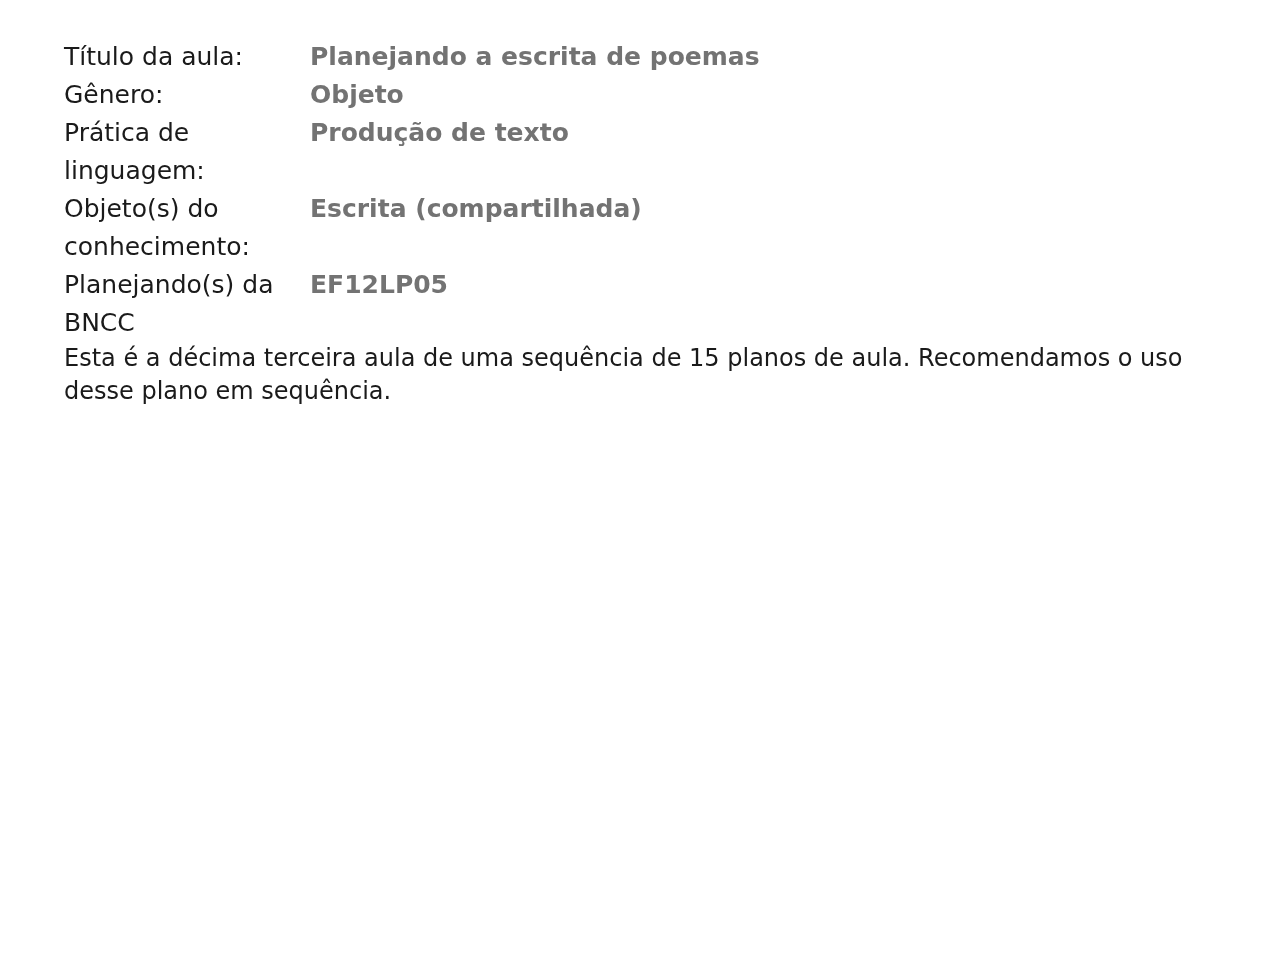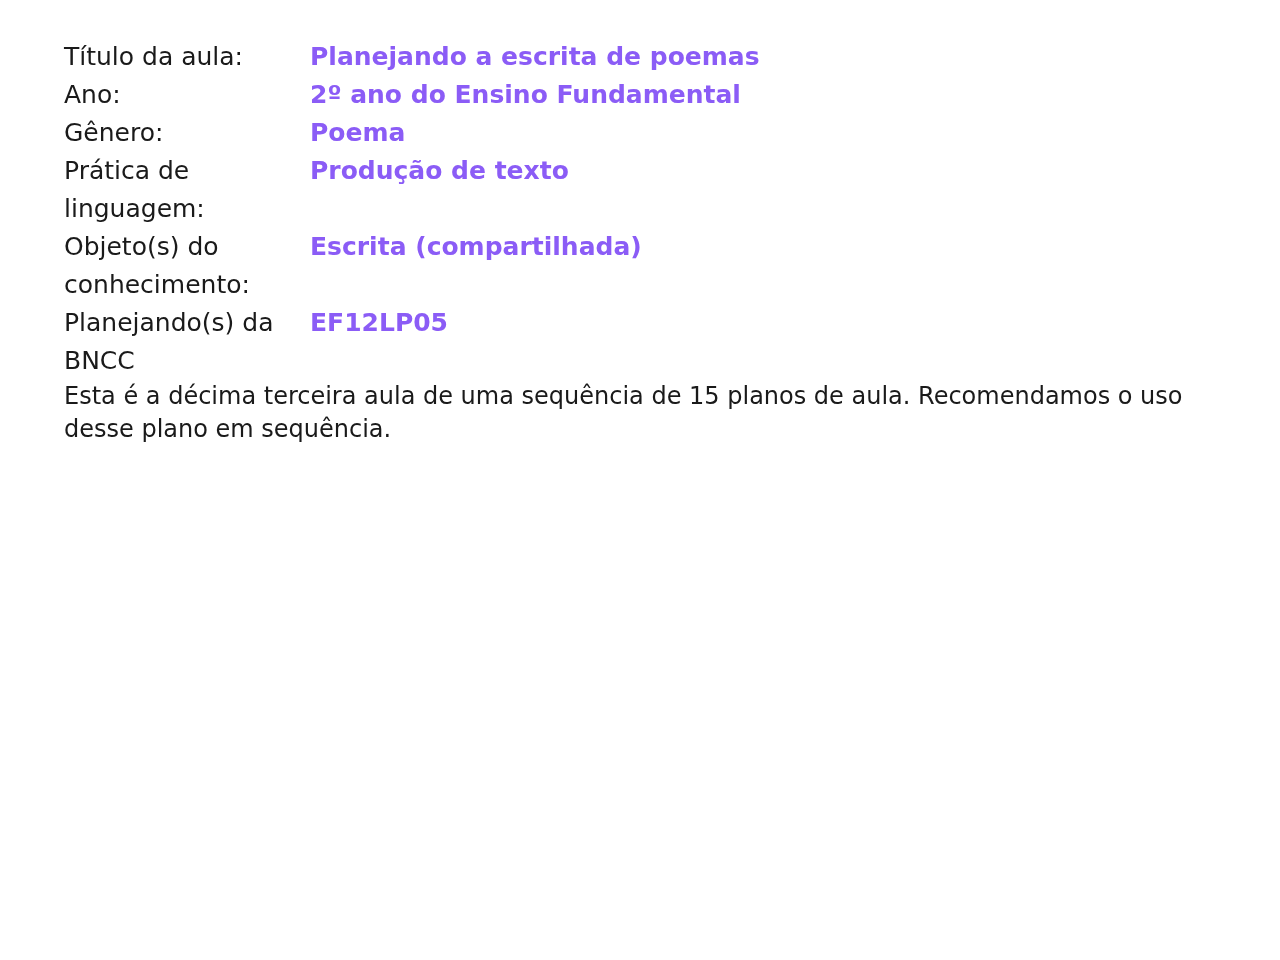--- a/index.html
+++ b/index.html
@@ -38,21 +38,21 @@
     font-size: 25px;
     line-height: 38px;
     font-weight: 400;
     color: #1a1a1a;
     padding: 12px 10px 13px 6px;
   }
   td.value-cell {
     font-size: 25px;
     line-height: 38px;
     font-weight: bold;
-    color: #8b5cf6;
+    color: #737373;
     padding: 12px 6px 13px 0;
   }
   .note-row td {
     font-size: 24px;
     line-height: 33px;
     font-weight: 400;
     color: #1a1a1a;
     padding: 14px 6px 0 6px;
     margin-top: 44px;
   }
@@ -61,26 +61,22 @@
 <body>
 
 <div class="page">
   <table class="lesson-table">
     <tbody>
       <tr class="row-sep">
         <td class="label-cell">Título da aula:</td>
         <td class="value-cell">Planejando a escrita de poemas</td>
       </tr>
       <tr class="row-sep">
-        <td class="label-cell">Ano:</td>
-        <td class="value-cell">2º ano do Ensino Fundamental</td>
-      </tr>
-      <tr class="row-sep">
         <td class="label-cell">Gênero:</td>
-        <td class="value-cell">Poema</td>
+        <td class="value-cell">Objeto</td>
       </tr>
       <tr class="row-sep">
         <td class="label-cell">Prática de linguagem:</td>
         <td class="value-cell">Produção de texto</td>
       </tr>
       <tr class="row-sep">
         <td class="label-cell">Objeto(s) do conhecimento:</td>
         <td class="value-cell">Escrita (compartilhada)</td>
       </tr>
       <tr class="row-sep">

